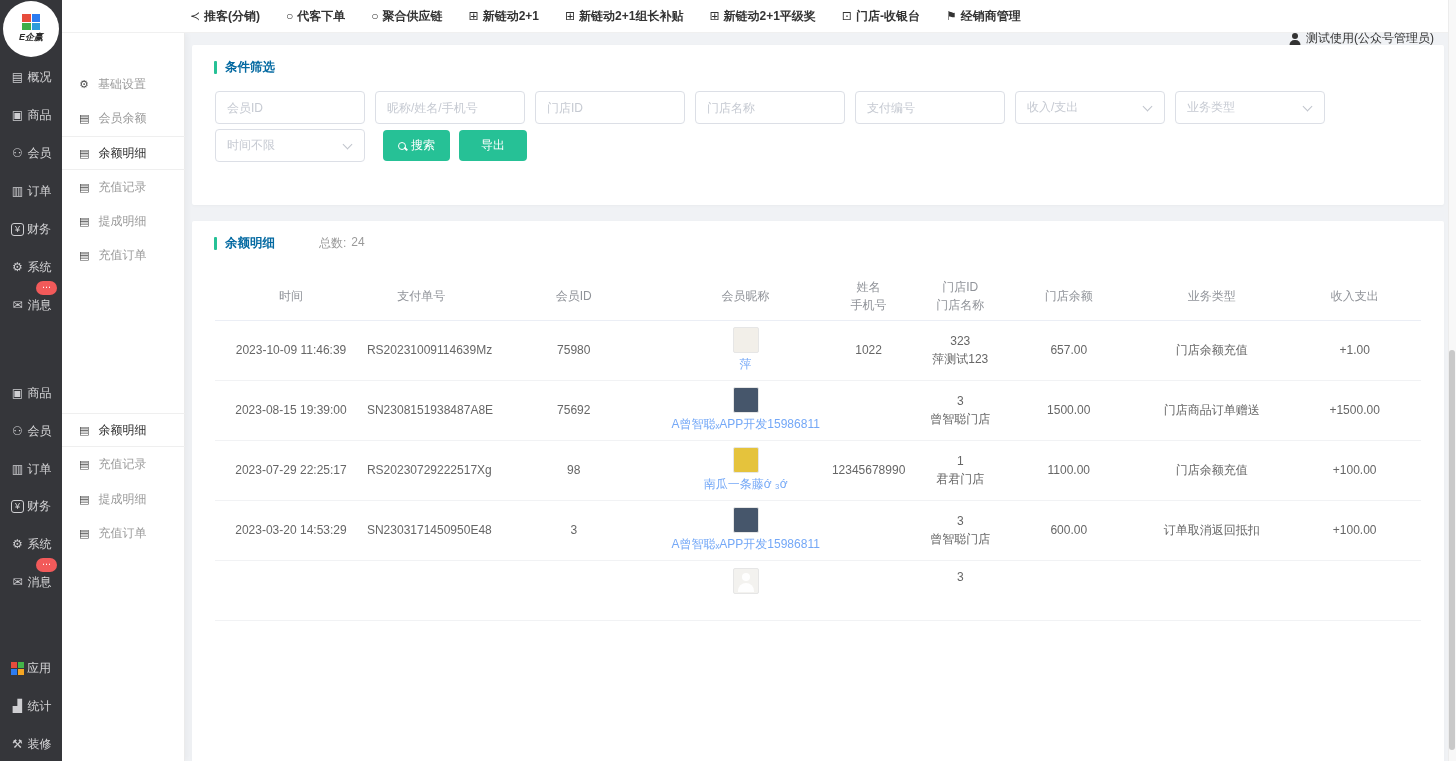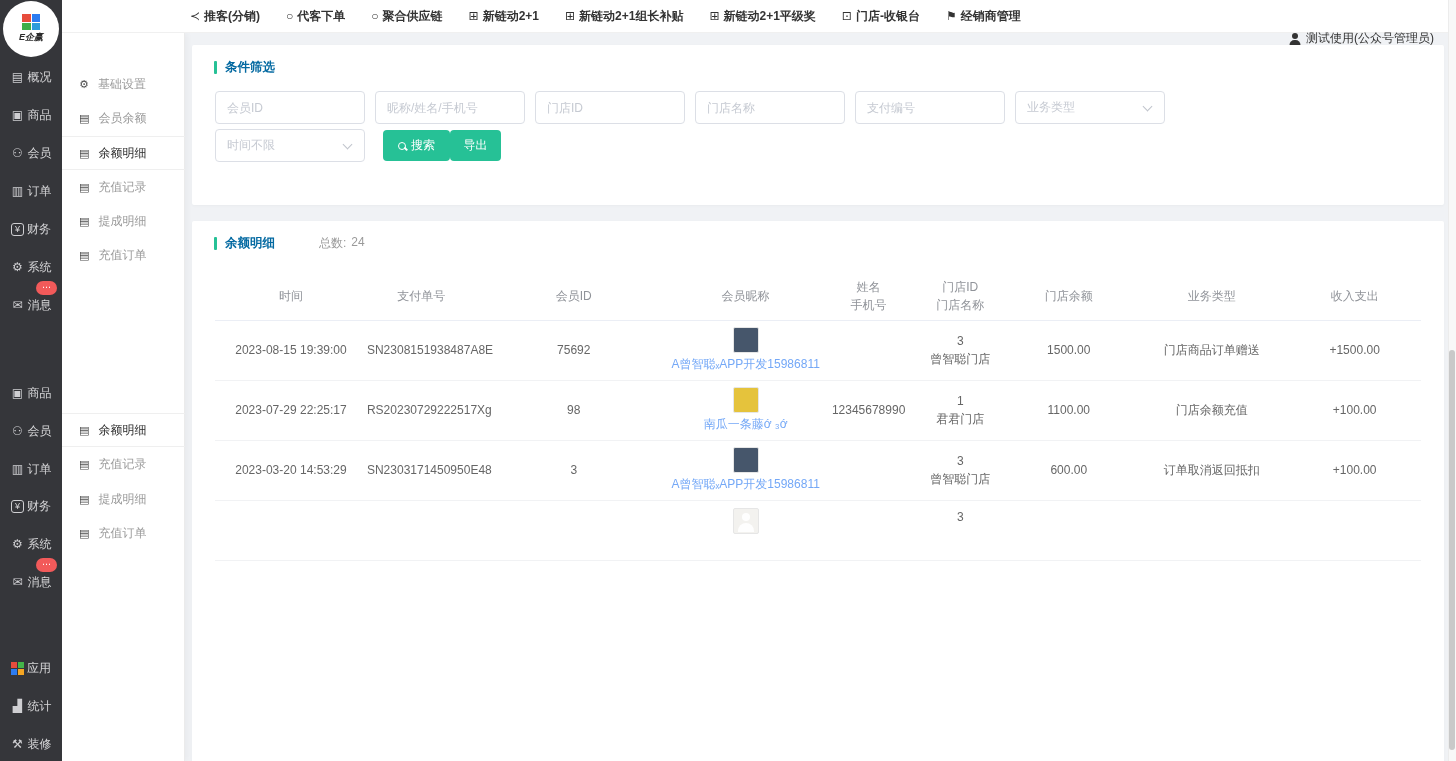--- a/index.html
+++ b/index.html
@@ -70,21 +70,21 @@
   .f-input::placeholder { color:#c6cad2; }
   .f-select { position:relative; width:150px; height:33px; border:1px solid #dcdfe6; border-radius:4px;
     display:flex; align-items:center; padding:0 11px; font-size:12px; color:#c6cad2; cursor:pointer;
     background:#fff; }
   .caret { position:absolute; right:13px; top:11px; width:7px; height:7px;
     border-right:1px solid #c0c4cc; border-bottom:1px solid #c0c4cc; transform:rotate(45deg); }
   .btn { height:31px; border:none; border-radius:4px; background:#26c196; color:#fff; font-size:12px;
     display:flex; align-items:center; justify-content:center; gap:5px; cursor:pointer;
     font-family:inherit; }
   .btn-search { width:67px; margin-left:18px; }
-  .btn-export { width:51px; }
+  .btn-export { width:68px; margin-left:9px; }
   .mag { position:relative; width:8px; height:8px; border:1.5px solid #fff; border-radius:50%;
     display:inline-block; }
   .mag::after { content:''; position:absolute; width:4px; height:1.5px; background:#fff;
     transform:rotate(45deg); right:-3px; bottom:-1px; }
 
   
   table.grid { width:calc(100% - 46px); margin:20px 23px 0; border-collapse:collapse; table-layout:fixed; }
   .grid th { height:48px; font-size:12px; font-weight:500; color:#909399; text-align:center;
     border-bottom:1px solid #ebeef5; line-height:18px; }
   .grid td { height:60px; font-size:12px; color:#666; text-align:center; border-bottom:1px solid #f1f2f4;
@@ -300,20 +300,24 @@
       <div class="sec-title">
         <span class="sec-bar"></span>
         <span class="sec-label">条件筛选</span>
       </div>
       <div class="filt-row1">
         <input class="f-input" placeholder="会员ID" style="">
         <input class="f-input" placeholder="昵称/姓名/手机号" style="">
         <input class="f-input" placeholder="门店ID" style="">
         <input class="f-input" placeholder="门店名称" style="">
         <input class="f-input" placeholder="支付编号" style="">
+        <div class="f-select">
+          <span>收入/支出</span>
+          <span class="caret"></span>
+        </div>
         <div class="f-select">
           <span>业务类型</span>
           <span class="caret"></span>
         </div>
       </div>
       <div class="filt-row2">
         <div class="f-select">
           <span>时间不限</span>
           <span class="caret"></span>
         </div>
@@ -363,20 +367,39 @@
               <div>门店ID</div>
               <div>门店名称</div>
             </th>
             <th>门店余额</th>
             <th>业务类型</th>
             <th>收入支出</th>
           </tr>
         </thead>
         <tbody>
           <tr>
+            <td>2023-10-09 11:46:39</td>
+            <td>RS20231009114639Mz</td>
+            <td>75980</td>
+            <td>
+              <div class="nick">
+                <span class="avatar" style="background: rgb(242, 239, 233);"></span>
+                <span class="nick-label">萍</span>
+              </div>
+            </td>
+            <td>1022</td>
+            <td>
+              <div>323</div>
+              <div>萍测试123</div>
+            </td>
+            <td>657.00</td>
+            <td>门店余额充值</td>
+            <td>+1.00</td>
+          </tr>
+          <tr>
             <td>2023-08-15 19:39:00</td>
             <td>SN2308151938487A8E</td>
             <td>75692</td>
             <td>
               <div class="nick">
                 <span class="avatar" style="background: rgb(70, 86, 107);"></span>
                 <span class="nick-label">A曾智聪ₓAPP开发15986811</span>
               </div>
             </td>
             <td></td>

